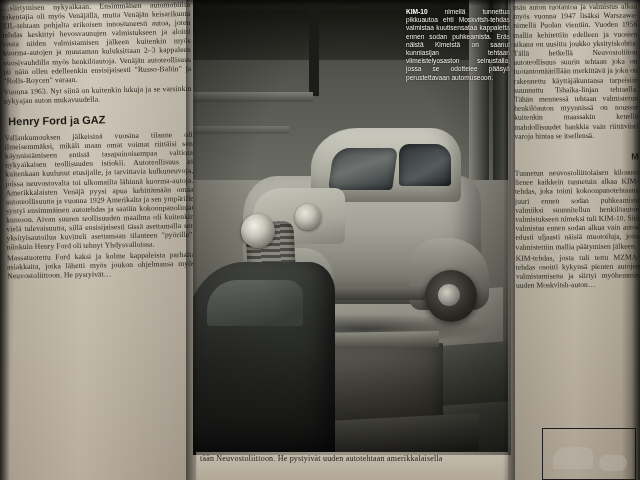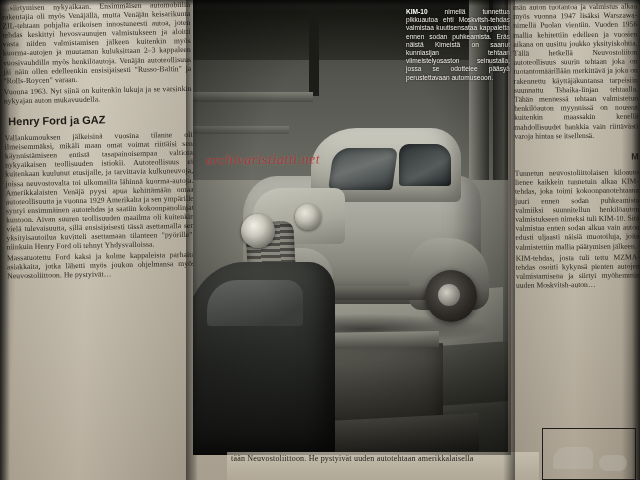--- a/index.html
+++ b/index.html
@@ -90,21 +90,20 @@
   
   .bottom-text {
     position: absolute;
     left: 196px; top: 452px;
     width: 312px; height: 28px;
     padding: 2px 6px 0 4px;
     box-sizing: border-box;
     background: linear-gradient(180deg,#c3bcac 0%, #b1a897 100%);
     color: #23201a;
     overflow: hidden;
-    margin-left: 31px;
   }
   .bottom-text p {
     margin: 0;
     font-size: 8px;
     line-height: 10px;
     text-align: justify;
     letter-spacing: 0.2px;
   }
 
   
@@ -415,21 +414,20 @@
       <div class="gl"></div>
     </div>
 
     <div class="vignette"></div>
   </div>
 
   <div class="caption">
     <b>KIM-10</b><span> nimellä tunnettua pikkuautoa ehti Moskvitsh-tehdas valmistaa kuutisensataa kappaletta ennen sodan puhkeamista. Eräs näistä Kimeistä on saanut kunniasijan tehtaan viimeistelyosaston seinustalla, jossa se odottelee pääsyä perustettavaan automuseoon.</span>
   </div>
 
-  <div class="watermark">archivaristiatti.net</div>
 
   <div class="col-right">
     <div class="tiltwrap">
       <p>män auton tuotantoa ja valmistus alkaa myös vuonna 1947 lisäksi Warszawa-nimellä Puolan vientiin. Vuoden 1956 mallia kehitettiin edelleen ja vuosien aikana on uusittu joukko yksityiskohtia. Tällä hetkellä Neuvostoliiton autoteollisuus suurin tehtaan joka on tuotantomäärillään merkittävä ja joka on rakennettu käyttäjäkuntansa tarpeisiin suunnattu Tshaika-linjan tehtaalla. Tähän mennessä tehtaan valmistetun henkilöauton myynnissä on noussut kuitenkin maassakin kenellä mahdollisuudet hankkia vain riittävästi varoja hintaa se itsellensä.</p>
       <div class="subhead2">M</div>
       <p>Tunnetun neuvostoliittolaisen kiloauto lienee kaikkein tunnetuin alkaa KIM-tehdas, joka toimi kokoonpanotehtaana juuri ennen sodan puhkeamista valmiiksi suunnitellun henkilöauton valmistukseen nimeksi tuli KIM-10. Sitä valmistaa ennen sodan alkua vain autoa edusti uljaasti näisiä muotoiluja, joita valmistettiin mallia päätymisen jälkeen.</p>
       <p>KIM-tehdas, josta tuli tettu MZMA-tehdas osoitti kykynsä pienten autojen valmistamisena ja siirtyi myöhemmin uuden Moskvitsh-auton…</p>
     </div>
   </div>
 

